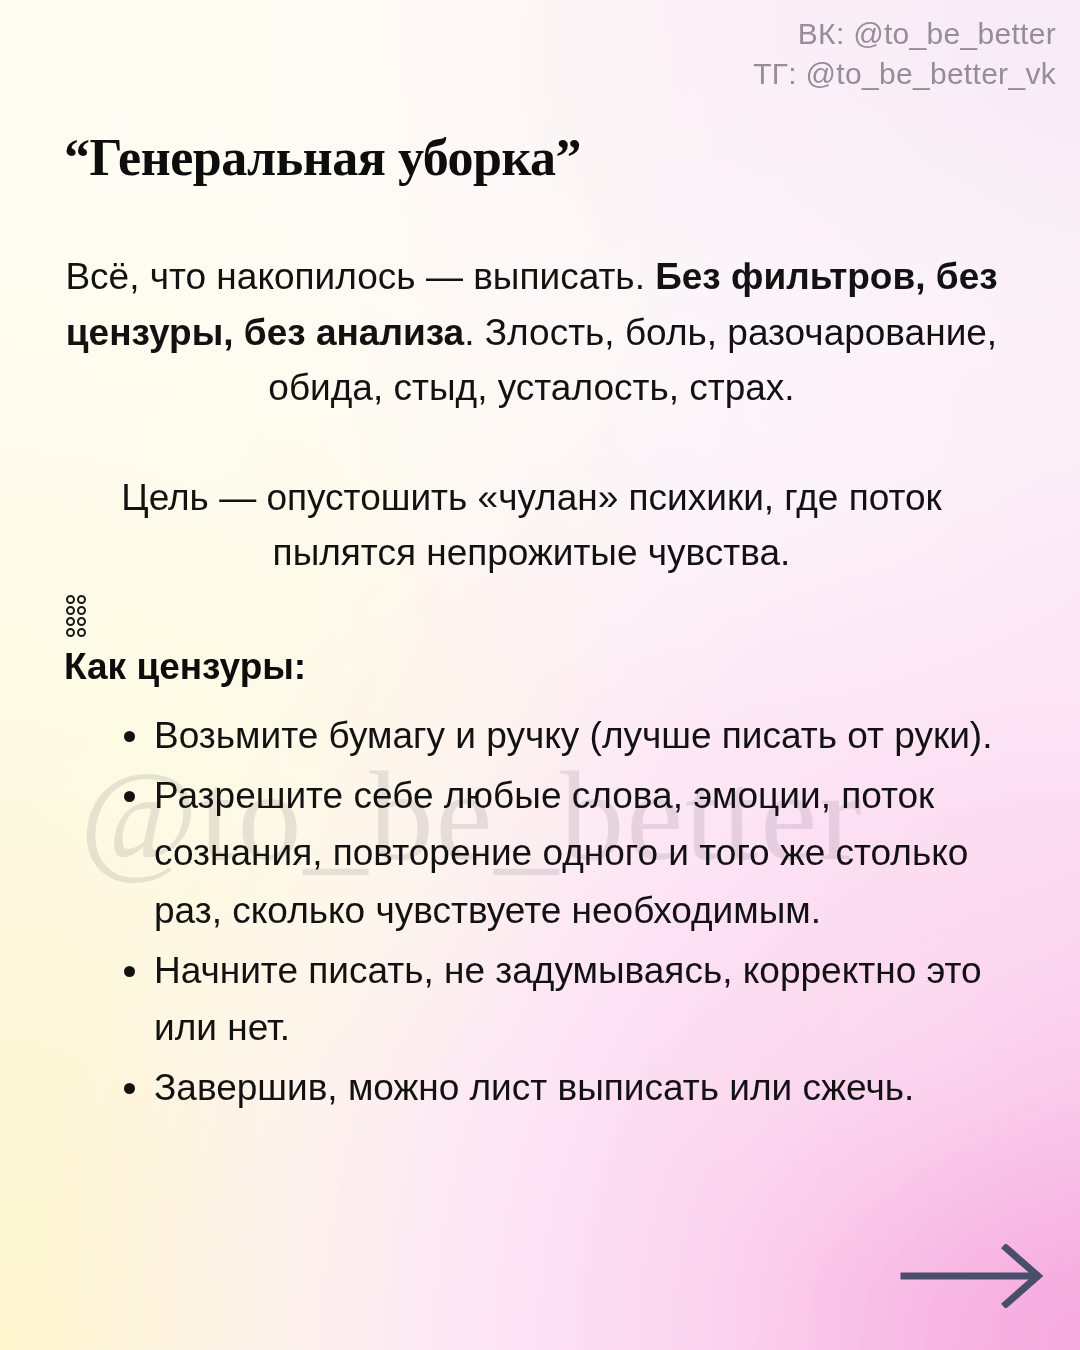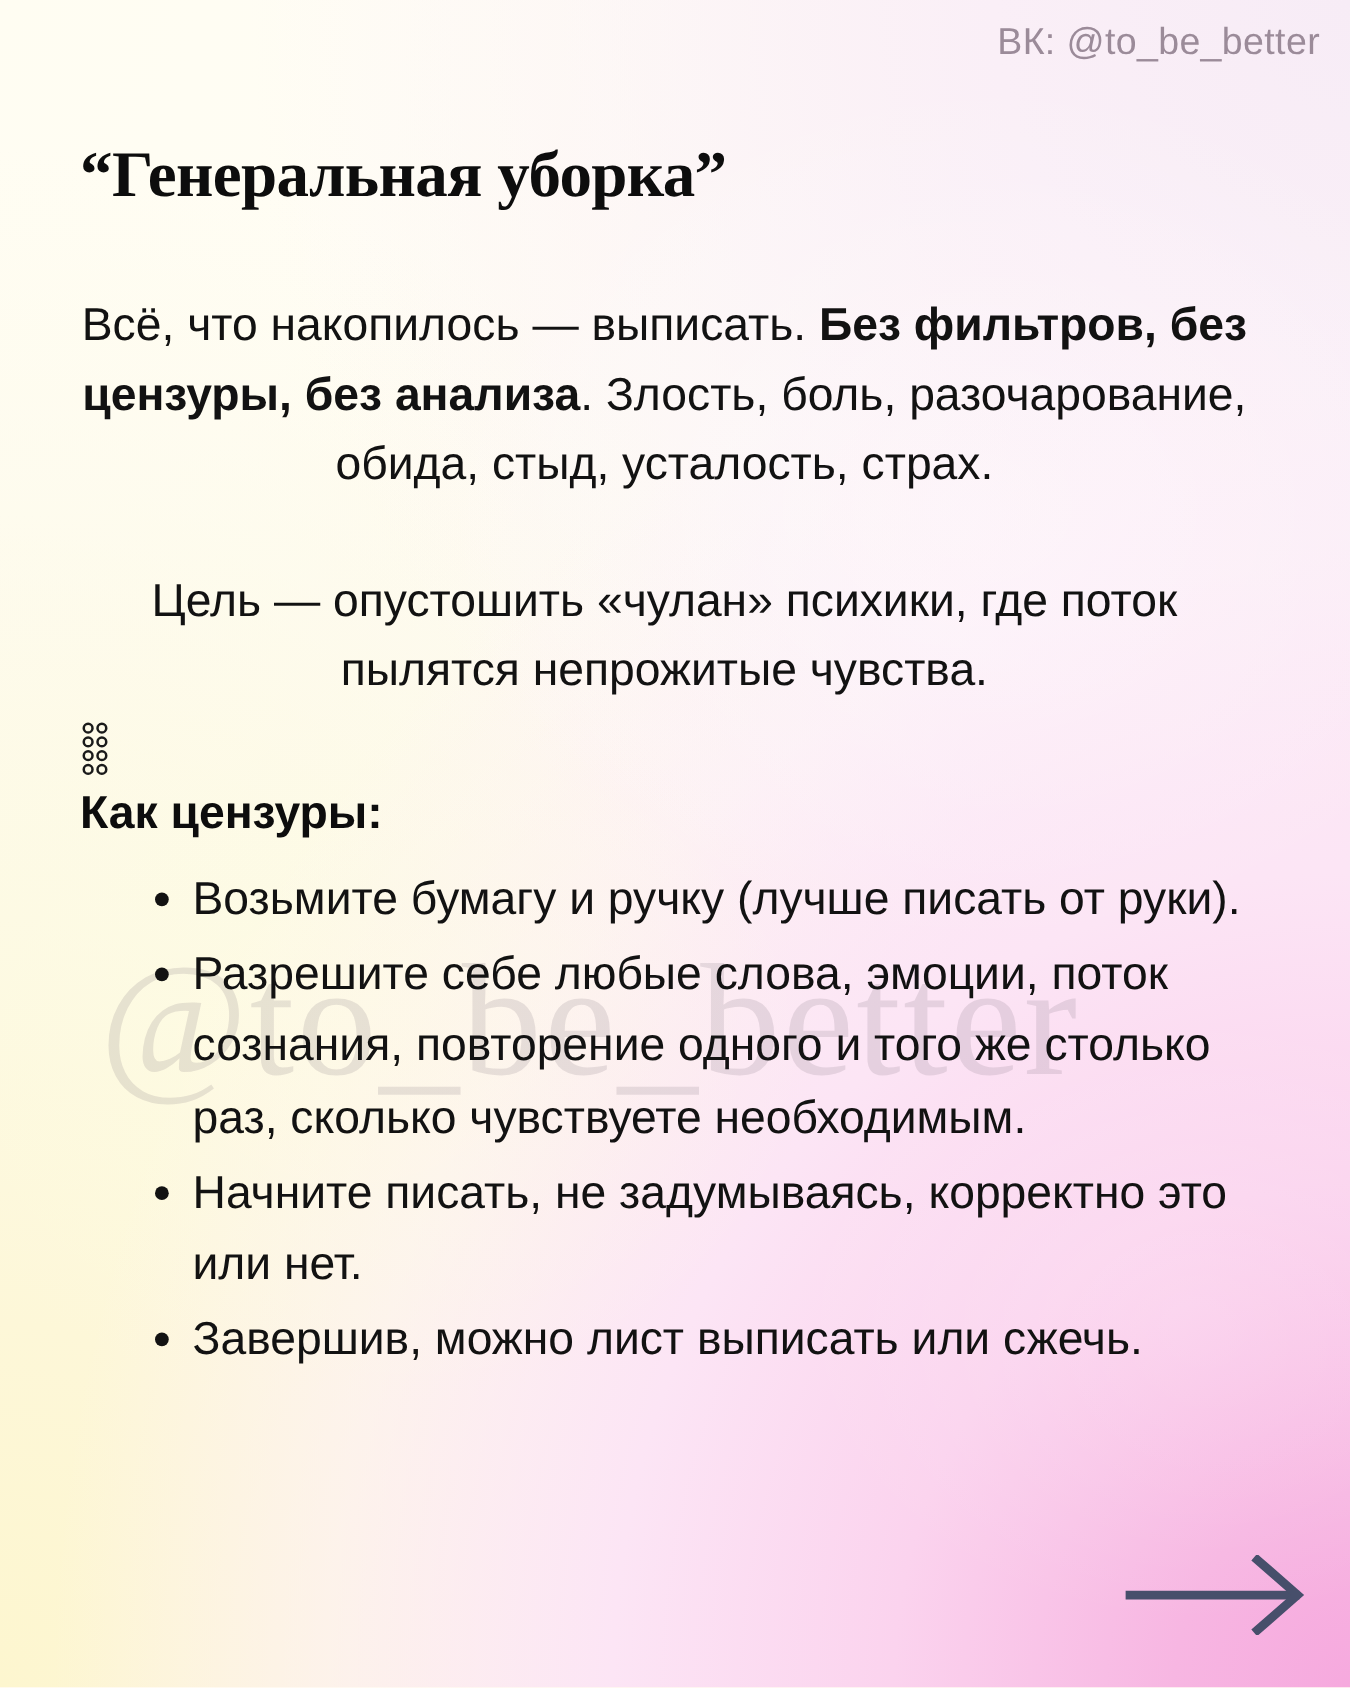--- a/index.html
+++ b/index.html
@@ -67,21 +67,21 @@
     line-height: 1.32;
     color: #9b8b99;
     letter-spacing: 0.3px;
   }
   .handles .line { white-space: nowrap; display: block; margin-left: 28px; }
 
   
   .content {
     position: absolute;
     left: 64px;
-    top: 112px;
+    top: 129px;
     width: 960px;
     color: #111111;
   }
 
   .title {
     font-family: "Liberation Serif", serif;
     font-weight: bold;
     font-size: 52px;
     line-height: 1.12;
     letter-spacing: -0.5px;
@@ -174,20 +174,21 @@
 
 <div class="canvas">
 
   <div class="bg-base"></div>
   <div class="bg-wash"></div>
 
   <div class="watermark">@to_be_better</div>
 
   <div class="handles">
     <span class="line">ВК:  @to_be_better</span>
+    <span class="line">ТГ: @to_be_better_vk</span>
   </div>
 
   <div class="content">
 
     <h1 class="title">“Генеральная уборка”</h1>
 
     <p class="para"><span>Всё, что накопилось — выписать. </span><b>Без фильтров, без цензуры, без анализа</b><span>. Злость, боль, разочарование, обида, стыд, усталость, страх.</span></p>
 
     <div class="para-gap"></div>
 

